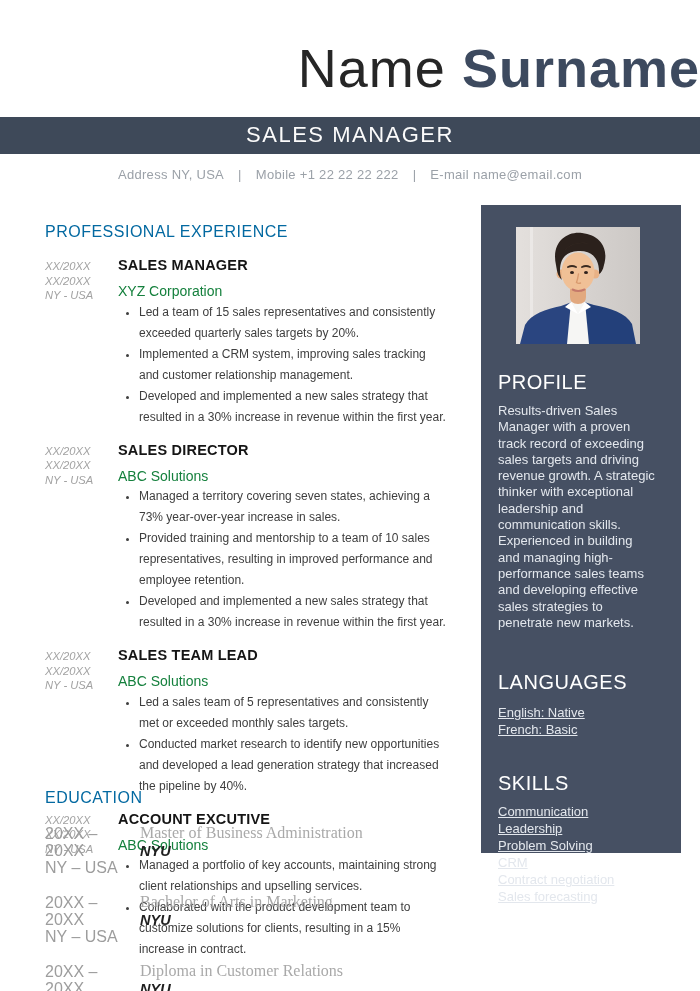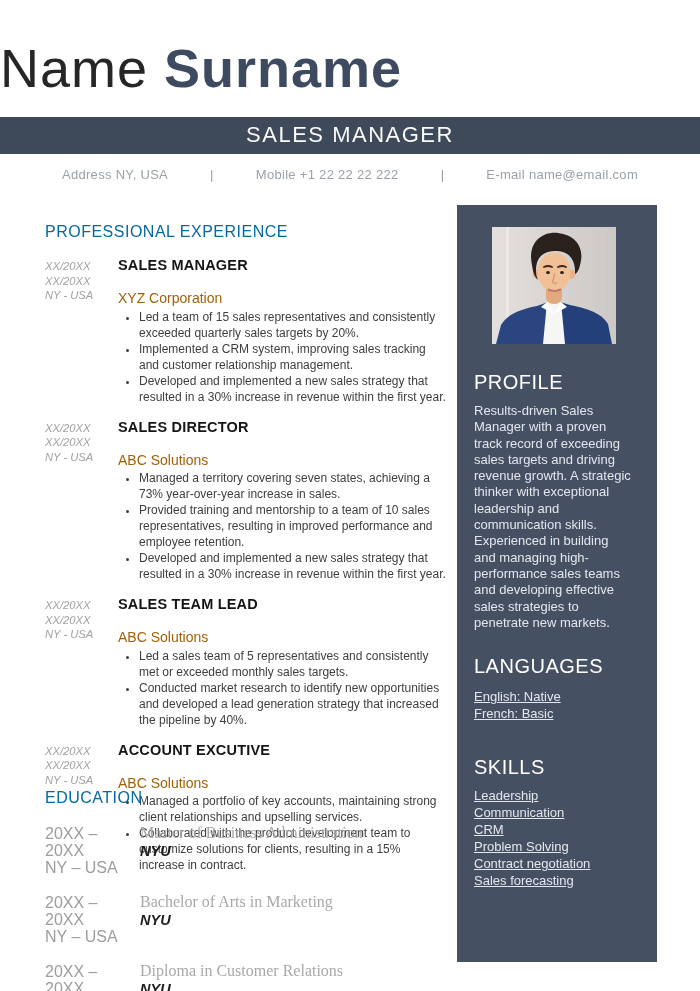--- a/index.html
+++ b/index.html
@@ -1,56 +1,56 @@
 <!DOCTYPE html>
 <html><head>
 <meta charset="utf-8">
 <style>
   * { margin:0; padding:0; box-sizing:border-box; }
   html,body { background:#ffffff; }
   body { font-family:"Liberation Sans", sans-serif; }
   .page { position:relative; width:700px; height:991px; background:#ffffff; overflow:hidden; margin:0 auto; }
 
   
-  .name { margin-top:40px; text-align:left; font-size:54px; line-height:1.05; letter-spacing:1px; white-space:nowrap; }
+  .name { margin-top:40px; text-align:right; font-size:54px; line-height:1.05; letter-spacing:1px; white-space:nowrap; }
   .name .first { font-weight:400; color:#262626; }
   .name .last  { font-weight:700; color:#3d4a5f; }
   .title-band { margin-top:20px; height:37px; background:#3e4959; display:flex; align-items:center; justify-content:center; }
   .title-band span { color:#fbfbfb; font-size:22px; font-weight:400; letter-spacing:1.5px; }
-  .contact-row { margin-top:13px; display:flex; justify-content:center; align-items:center; gap:42px; color:#9ba1a8; font-size:13px; letter-spacing:0.3px; }
+  .contact-row { margin-top:13px; display:flex; justify-content:center; align-items:center; gap:14px; color:#9ba1a8; font-size:13px; letter-spacing:0.3px; }
   .contact-row .sep { color:#9ba1a8; }
 
   
   .experience { position:absolute; left:45px; top:220px; width:404px; }
   .education  { position:absolute; left:45px; top:786px; width:404px; }
   h2.sec { font-size:16px; font-weight:400; color:#0369a1; letter-spacing:0.5px; line-height:23px; }
   .jobs { margin-top:14px; }
   .job { display:flex; margin-bottom:14px; }
   .job-dates { flex:none; width:68px; font-size:11.2px; line-height:14.5px; color:#a2a2a2; padding-top:2px;font-style:italic; }
   .job-body { flex:1; padding-left:5px; }
   .job-body h3 { font-size:14.5px; line-height:16px; font-weight:700; color:#151515; letter-spacing:0.2px; }
-  .company { font-size:14px; line-height:16.5px; color:#a16207; margin-top:17px; }
+  .company { font-size:14px; line-height:16.5px; color:#15803d; margin-top:10px; }
   .job-body ul { margin:2px 0 0; padding-left:21px; list-style:disc; }
-  .job-body li { font-size:12px; line-height:16px; color:#3e3e3e; }
+  .job-body li { font-size:12px; line-height:21px; color:#3e3e3e; }
   .job-body li::marker { color:#3e3e3e; font-size:11px; }
 
   .edu-entries { margin-top:14px; }
   .edu-entry { display:flex; margin-bottom:16px; }
   .edu-dates { flex:none; width:90px; font-size:16px; line-height:17px; color:#9d9d9d; padding-top:2px; }
   .edu-body { flex:1; padding-left:5px; }
   .degree { font-size:16px; line-height:19px; color:#a9a9a9;font-family:Liberation Serif, serif; }
   .school { font-size:14.5px; line-height:19px; color:#1f1f1f; font-weight:700; font-style:italic; }
 
   
-  .sidebar { position:absolute; left:457px; top:205px; width:200px; height:757px; background:#46506<|x>; background:#465063; color:#fff; padding:0 24px 0 17px; }
+  .sidebar { position:absolute; left:481px; top:205px; width:200px; height:648px; background:#46506<|x>; background:#465063; color:#fff; padding:0 24px 0 17px; }
   .photo { display:block; width:124px; height:117px; margin:22px auto 0; }
   .sidebar h2 { font-size:20px; font-weight:400; letter-spacing:0.5px; line-height:23px; color:#ffffff; }
   .sb-profile-h { margin-top:27px; }
   .sb-profile-t { margin-top:9px; font-size:13px; line-height:16.3px; color:#e3e7ed; }
-  .sb-lang-h { margin-top:24px; }
+  .sb-lang-h { margin-top:40px; }
   .sb-list { margin-top:10px; font-size:13px; line-height:17px; color:#e3e7ed;text-decoration:underline; }
   .sb-skills-h { margin-top:34px; }
   .sb-skills { margin-top:8px; }
 </style>
 </head>
 <body>
 
 <div class="page">
 
   <div>
@@ -226,22 +226,22 @@
     <p class="sb-profile-t">Results-driven Sales Manager with a proven track record of exceeding sales targets and driving revenue growth. A strategic thinker with exceptional leadership and communication skills. Experienced in building and managing high-performance sales teams and developing effective sales strategies to penetrate new markets.</p>
 
     <h2 class="sb-lang-h">LANGUAGES</h2>
     <div class="sb-list">
       <div>English: Native</div>
       <div>French: Basic</div>
     </div>
 
     <h2 class="sb-skills-h">SKILLS</h2>
     <div class="sb-list sb-skills">
+      <div>Communication</div>
       <div>Leadership</div>
-      <div>Communication</div>
+      <div>Problem Solving</div>
       <div>CRM</div>
-      <div>Problem Solving</div>
       <div>Contract negotiation</div>
       <div>Sales forecasting</div>
     </div>
   </div>
 
 </div>
 
 </body></html>

